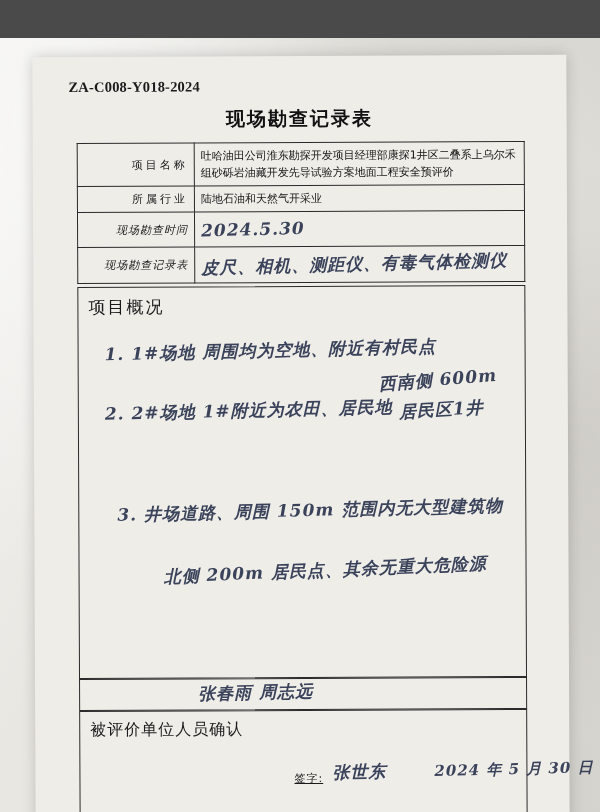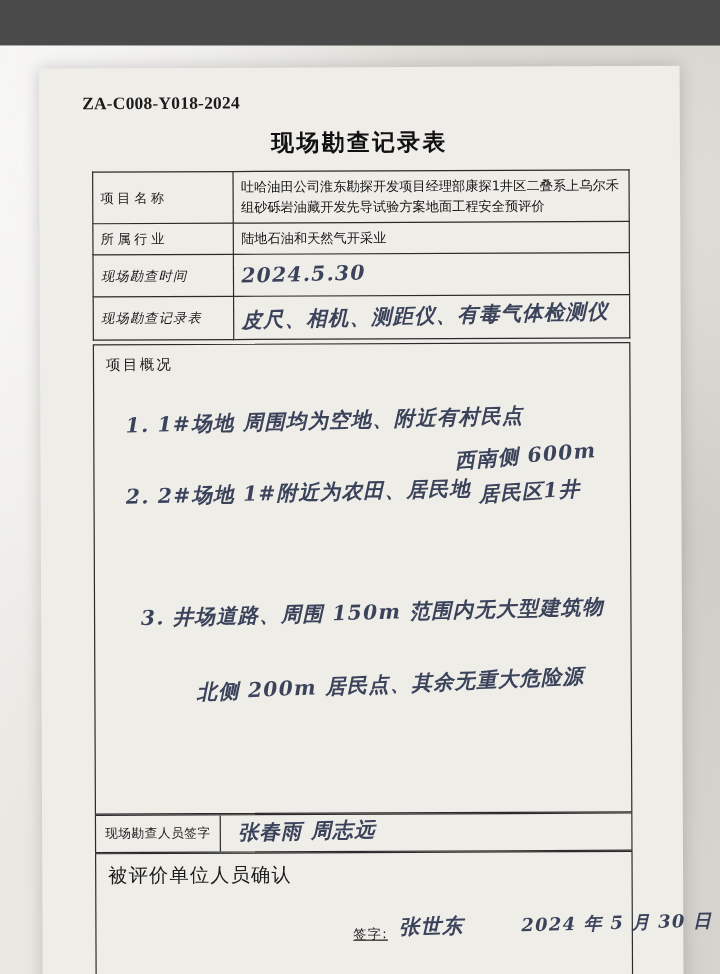--- a/index.html
+++ b/index.html
@@ -78,21 +78,21 @@
   table.form td {
     border: 1px solid #2b2b2b;
     font-family: "DejaVu Sans", sans-serif;
     font-size: 11px;
     color: #1a1a1a;
     padding: 4px 6px;
     vertical-align: middle;
   }
   td.label {
     width: 104px;
-    text-align: left;
+    text-align: right;
     letter-spacing: 3px;
     white-space: nowrap;
     font-size: 11px;
   }
   td.label.tight { letter-spacing: 1px; font-style: italic; }
   td.value {
     line-height: 1.55;
     font-size: 11px;
   }
   td.value.printed { color: #141414; }
@@ -121,21 +121,21 @@
     width: 448px;
     height: 392px;
     border: 1px solid #2b2b2b;
     box-sizing: border-box;
   }
   .overview-label {
     position: absolute;
     left: 10px;
     top: 8px;
     font-family: "DejaVu Sans", sans-serif;
-    font-size: 12px;
+    font-size: 17px;
     letter-spacing: 2px;
     color: #1a1a1a;
   }
   .hw {
     position: absolute;
     white-space: nowrap;
   }
 
   .sign-box {
     position: absolute;
@@ -240,21 +240,20 @@
 
       <div class="hw" style="left:38px; top:212px;">
         <span class="hand big">3. 井场道路、周围 150m 范围内无大型建筑物</span>
       </div>
       <div class="hw" style="left:84px; top:272px; transform:rotate(-1deg);">
         <span class="hand big">北侧 200m 居民点、其余无重大危险源</span>
       </div>
     </div>
 
     <div class="sign-box">
-      <div class="sign-label">现场勘查人员签字</div>
       <div class="hw" style="left:118px; top:2px;">
         <span class="hand big">张春雨  周志远</span>
       </div>
     </div>
 
     <div class="confirm-box">
       <div class="confirm-label">被评价单位人员确认</div>
       <div class="sign-line">签字:</div>
       <div class="hw" style="left:252px; top:50px;">
         <span class="hand big">张世东</span>

